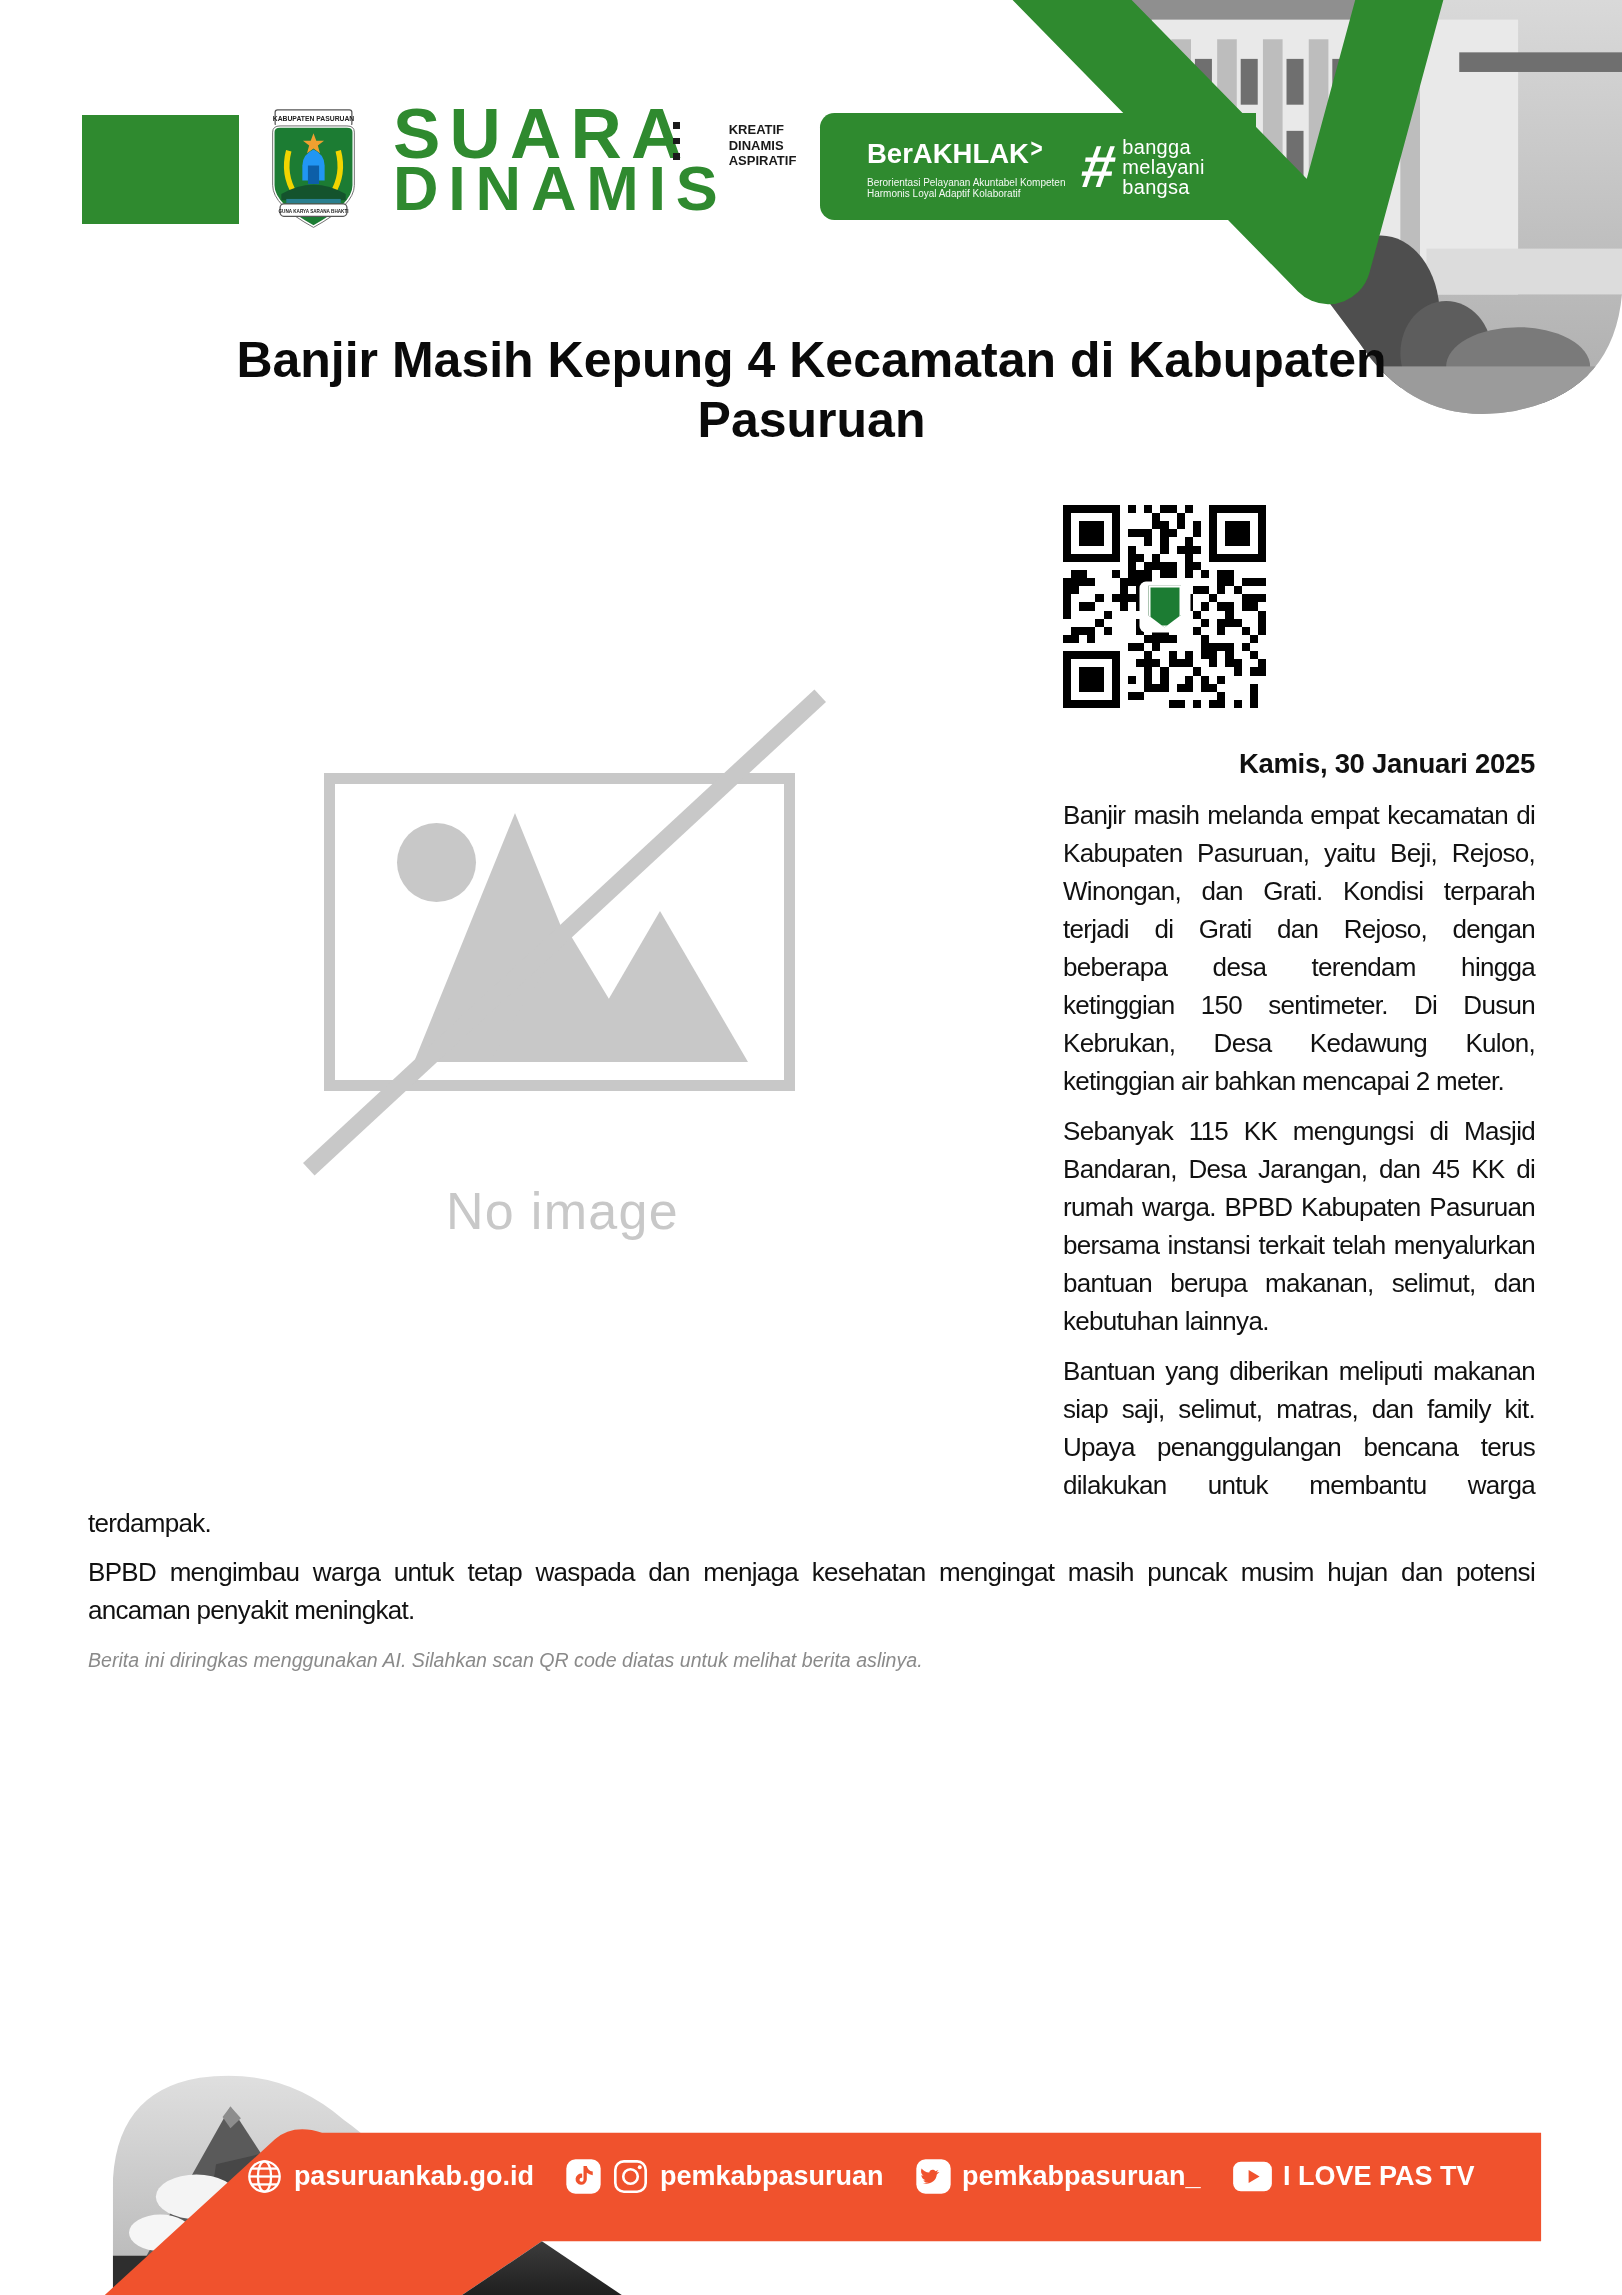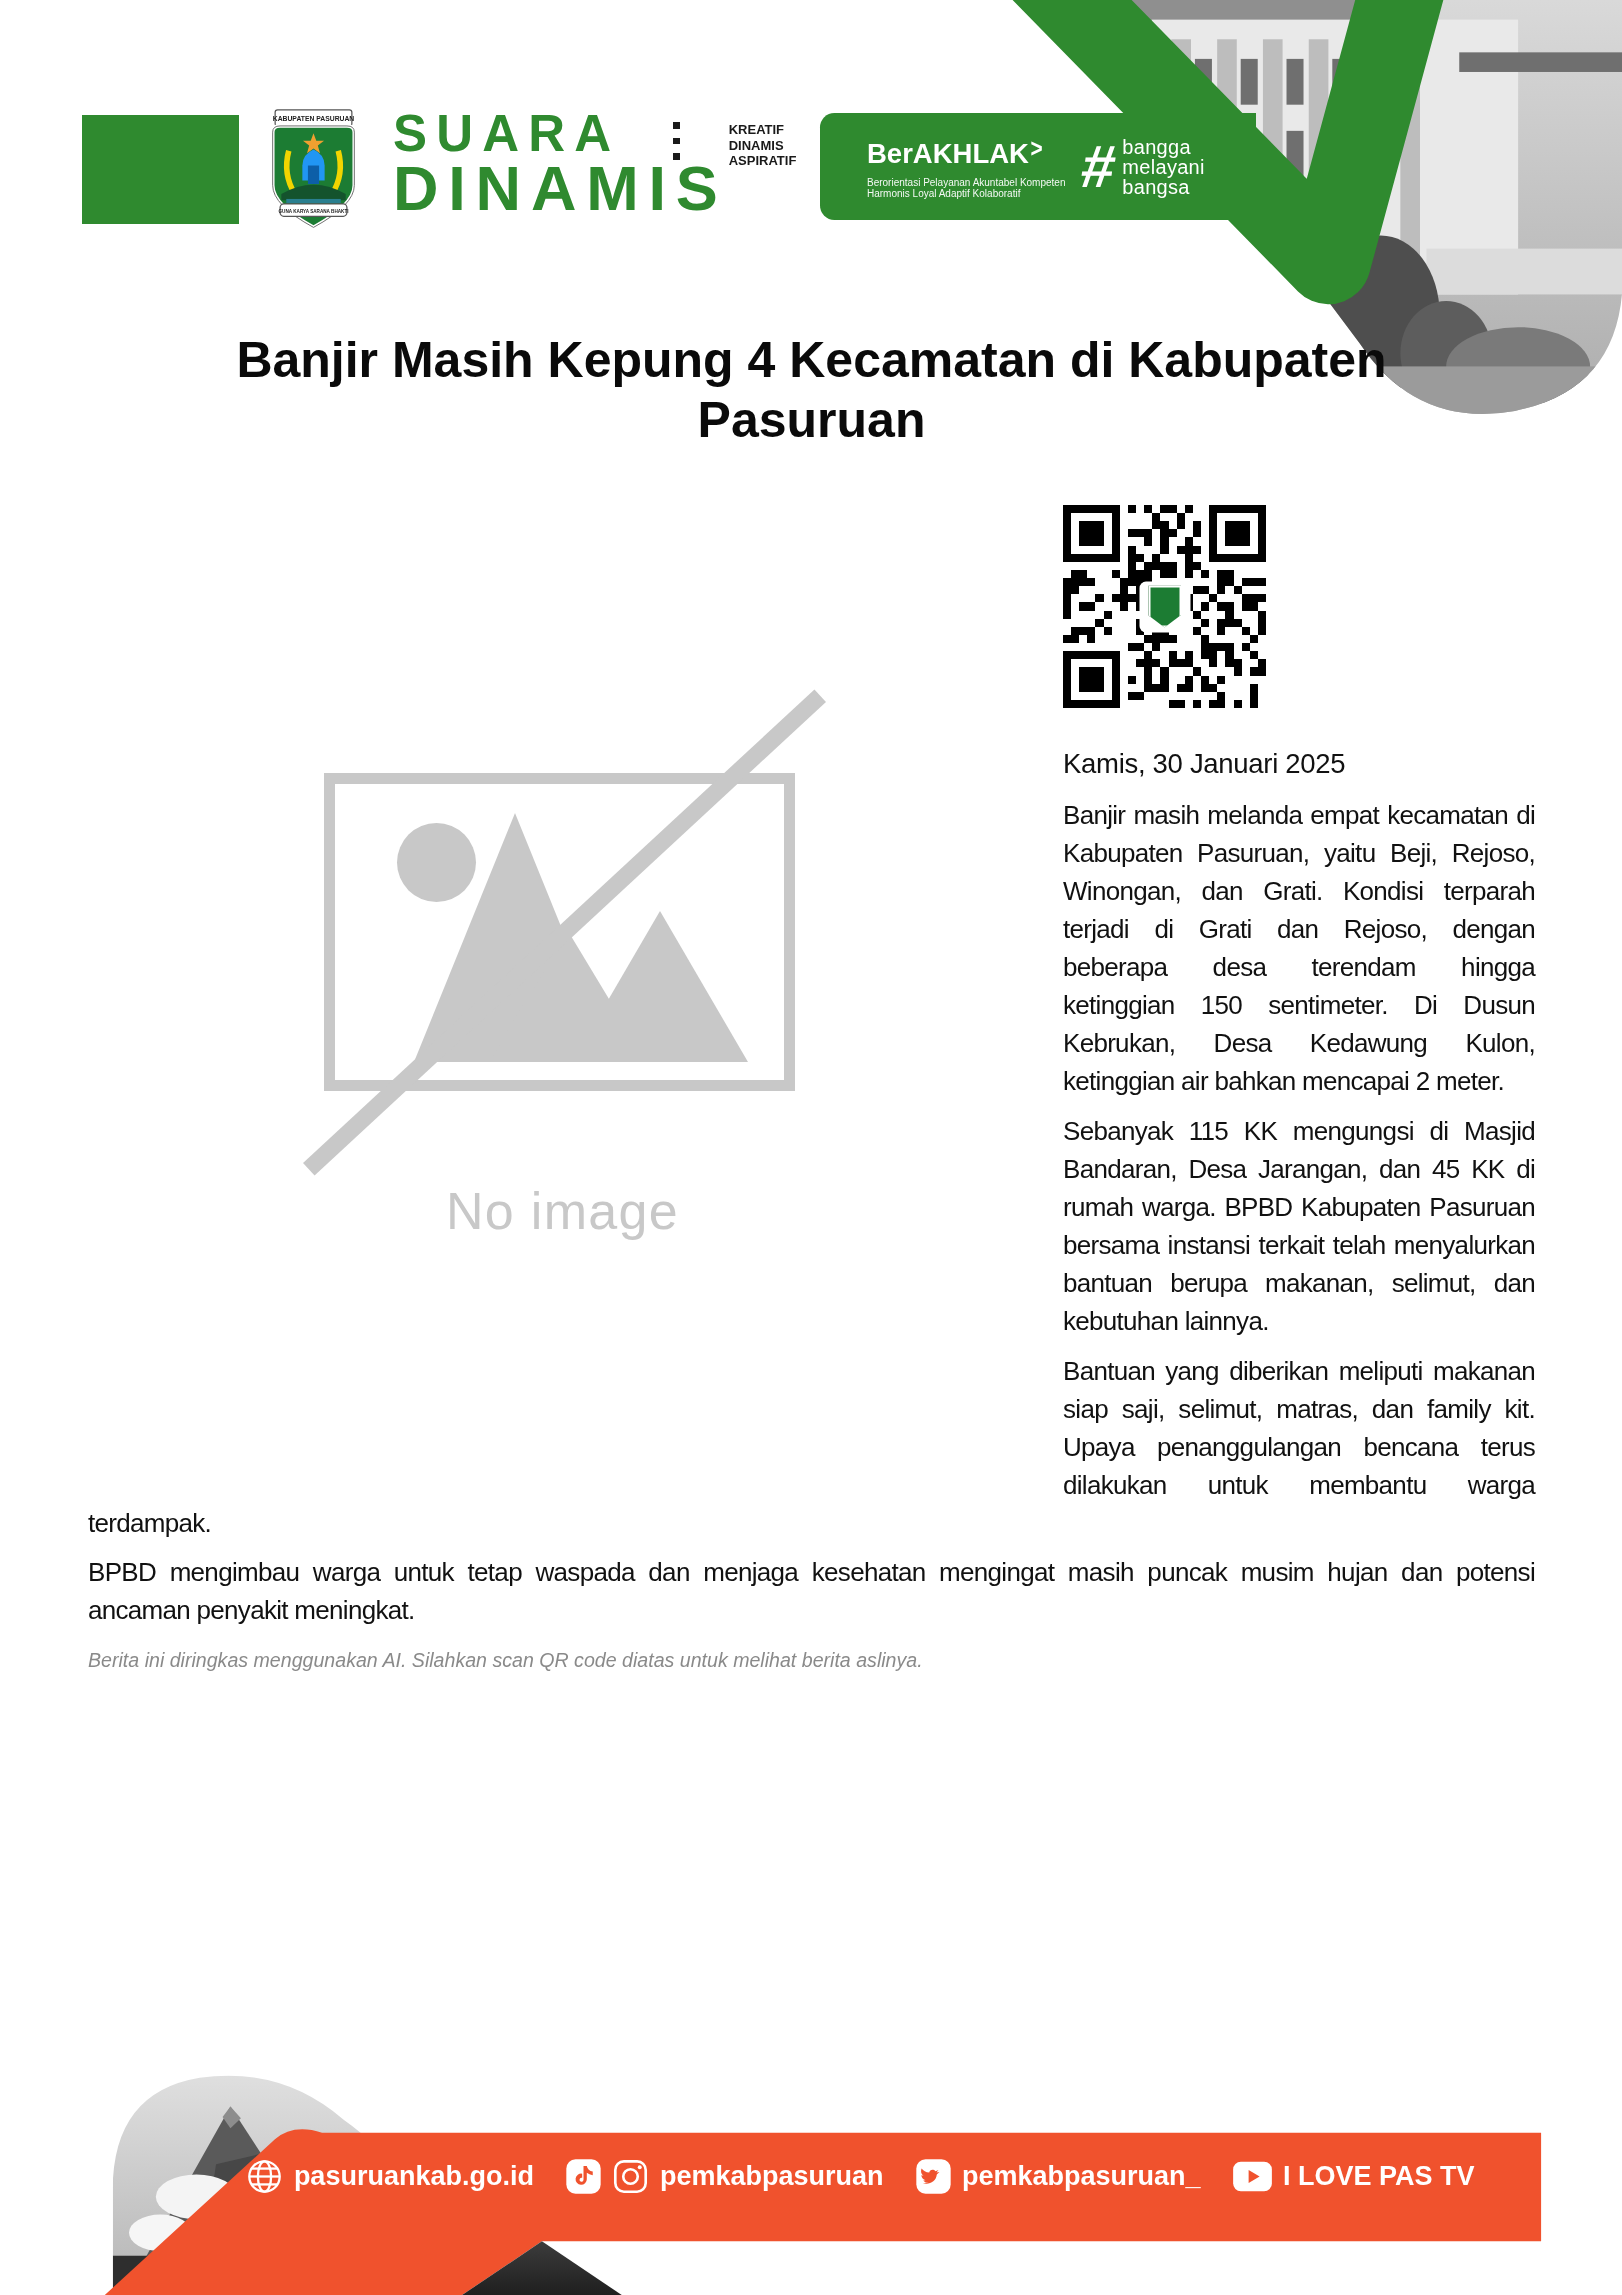--- a/index.html
+++ b/index.html
@@ -2,21 +2,21 @@
 <html style="font-size:10.5px"><head>
 <meta charset="utf-8">
 <style>
   html,body{margin:0;padding:0;background:#ffffff;}
   .page{position:relative;width:1623px;height:2295px;background:#ffffff;overflow:hidden;
         font-family:"Liberation Sans", sans-serif;color:#111;}
   
   .green-block{position:absolute;left:82px;top:115px;width:157px;height:109px;background:var(--green);}
   .emblem{position:absolute;left:264px;top:103px;width:99px;height:130px;}
   .brand{position:absolute;left:393px;top:107px;line-height:54px;font-weight:bold;color:var(--green);}
-  .brand .l1{font-size:51px;letter-spacing:9.2px;display:block;}
+  .brand .l1{font-size:71px;letter-spacing:9.2px;display:block;}
   .brand .l2{font-size:63px;letter-spacing:9.8px;display:block;}
   .tagline{position:absolute;left:673px;top:122px;font-weight:bold;font-size:13px;color:#1a1a1a;}
   .tagline .row{display:flex;align-items:flex-start;height:15.7px;gap:44px;}
   .tagline .sq{width:6.5px;height:6.5px;background:#1a1a1a;margin-right:5.2px;flex:none;}
   .band{position:absolute;left:820px;top:113px;width:436px;height:107px;background:var(--green);
         border-radius:14.4px 0 0 14.4px;display:flex;align-items:center;padding-left:47px;box-sizing:border-box;color:#fff;}
   .band .bk-title{font-weight:bold;font-size:27.5px;letter-spacing:0;line-height:40px;white-space:nowrap;}
   .band .bk-arrow{font-size:26px;font-weight:bold;display:inline-block;transform:translateY(-6.5px) scaleX(.8);}
   .band .bk-sub{font-size:10px;line-height:9.8px;opacity:.95;white-space:nowrap;margin-top:3.9px;}
   .band .hash{font-size:60px;font-weight:bold;margin:0 6.5px 0 17px;transform:skewX(-8deg);line-height:59px;}
@@ -38,21 +38,21 @@
   .ph-slash{position:absolute;left:128px;top:419px;width:697px;height:17px;background:var(--phgray);
             transform:rotate(-42.8deg);transform-origin:center;}
   .ph-label{position:absolute;left:0;top:687px;width:949px;text-align:center;font-size:52px;color:var(--phgray);letter-spacing:1.3px;}
   .qr{width:203px;height:203px;display:grid;grid-template-columns:repeat(25,1fr);grid-template-rows:repeat(25,1fr);
       position:relative;margin-bottom:37px;}
   .qr div.b{background:#000;}
   .qr-hole{position:absolute;left:50%;top:50%;width:51px;height:51px;transform:translate(-50%,-50%);
            background:#fff;border-radius:6.5px;display:flex;align-items:center;justify-content:center;}
   .qr-shield{width:29px;height:38px;background:#1c7c33;clip-path:polygon(0 0,100% 0,100% 70%,50% 100%,0 70%);
              border:2px solid #fff;box-shadow:0 0 0 0.7px #999;}
-  .date{font-weight:normal;font-size:27.5px;margin:0 0 13px 0;letter-spacing:-0.3px;}
+  .date{font-weight:bold;font-size:27.5px;margin:0 0 13px 0;letter-spacing:-0.3px;text-align:right;}
   .article p.body{margin:0 0 11.8px 0;text-align:justify;}
   .disclaimer{font-style:italic;font-size:19.6px;color:var(--dgray);letter-spacing:0;margin-top:19.6px;line-height:23.6px;}
   
   .deco-top{position:absolute;left:0;top:0;width:1623px;height:458px;pointer-events:none;}
   .deco-bottom{position:absolute;left:0;bottom:0;width:1623px;height:301px;pointer-events:none;}
   .footer-row{position:absolute;left:0;top:2158px;width:1623px;display:flex;justify-content:center;
               align-items:center;gap:31px;color:#fff;font-weight:bold;font-size:27px;padding-left:98px;box-sizing:border-box;}
   .fitem{display:flex;align-items:center;gap:10.5px;white-space:nowrap;}
   .fitem svg{display:block;}
 </style>

